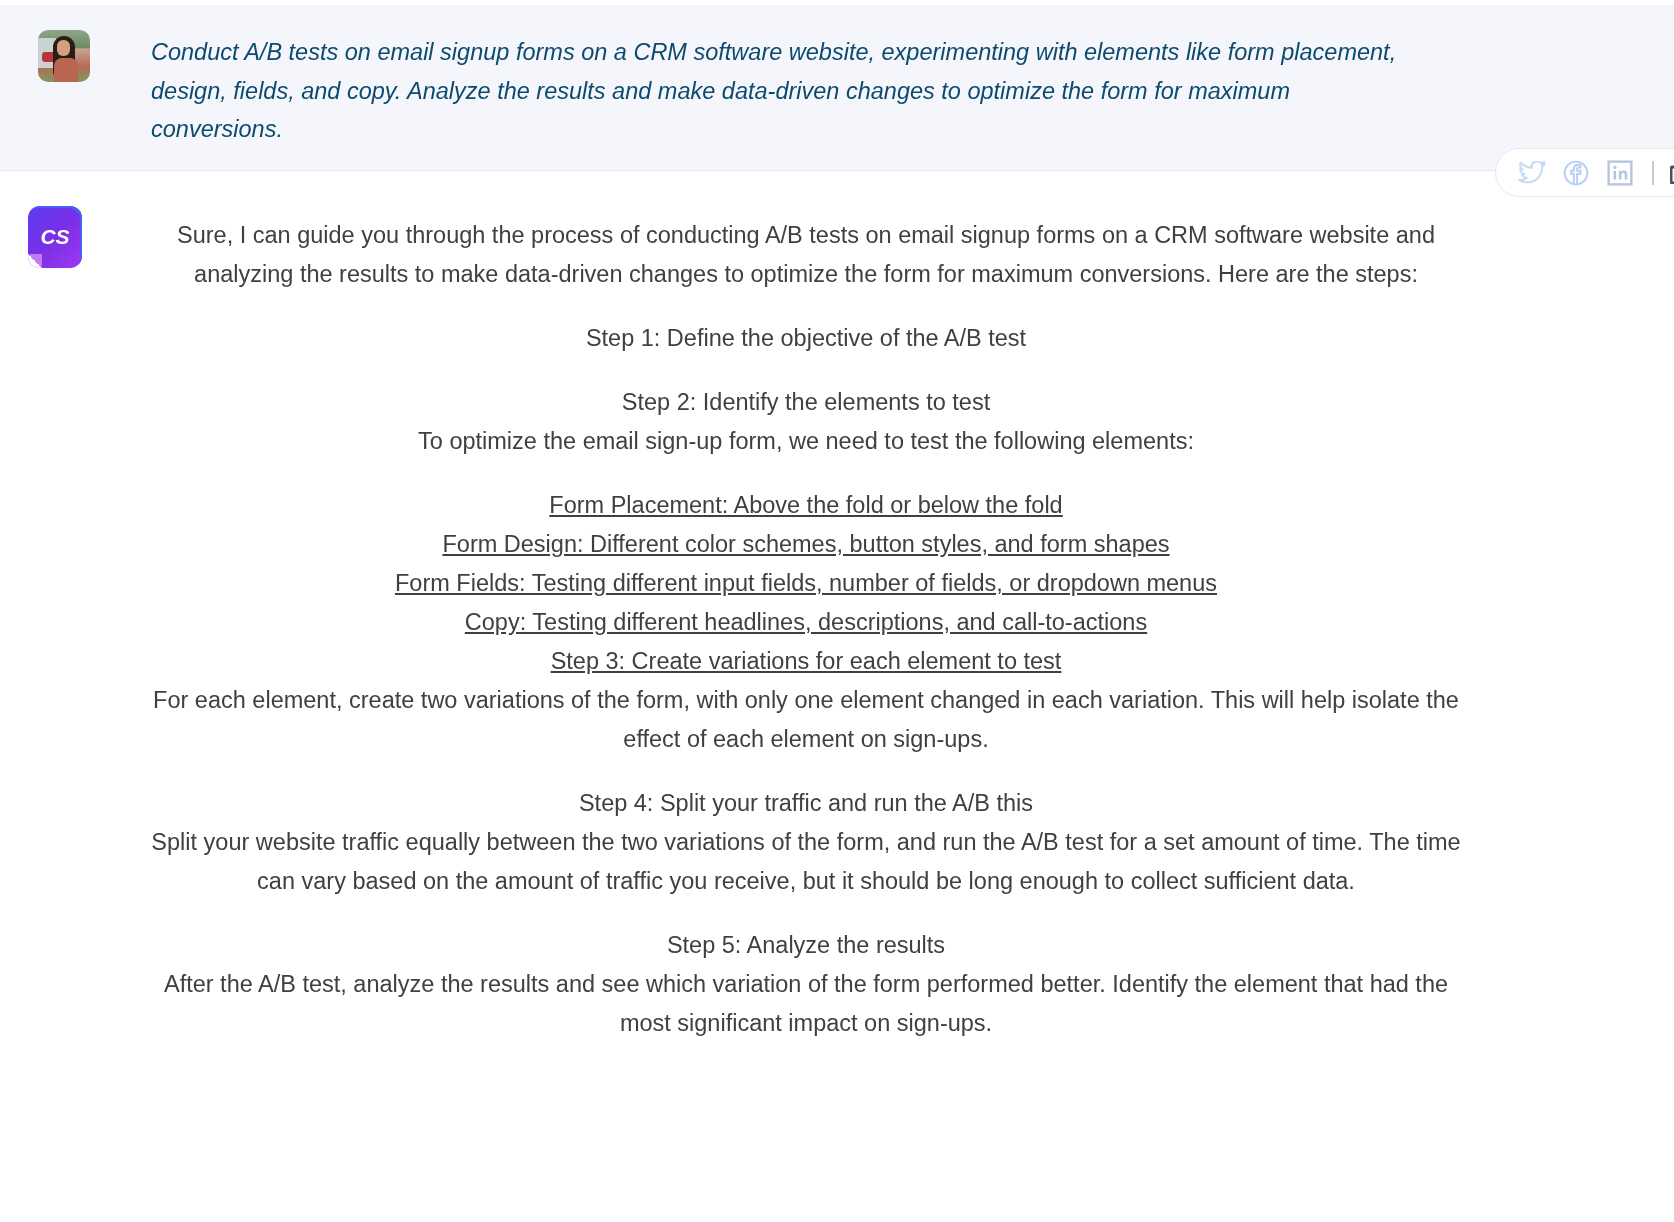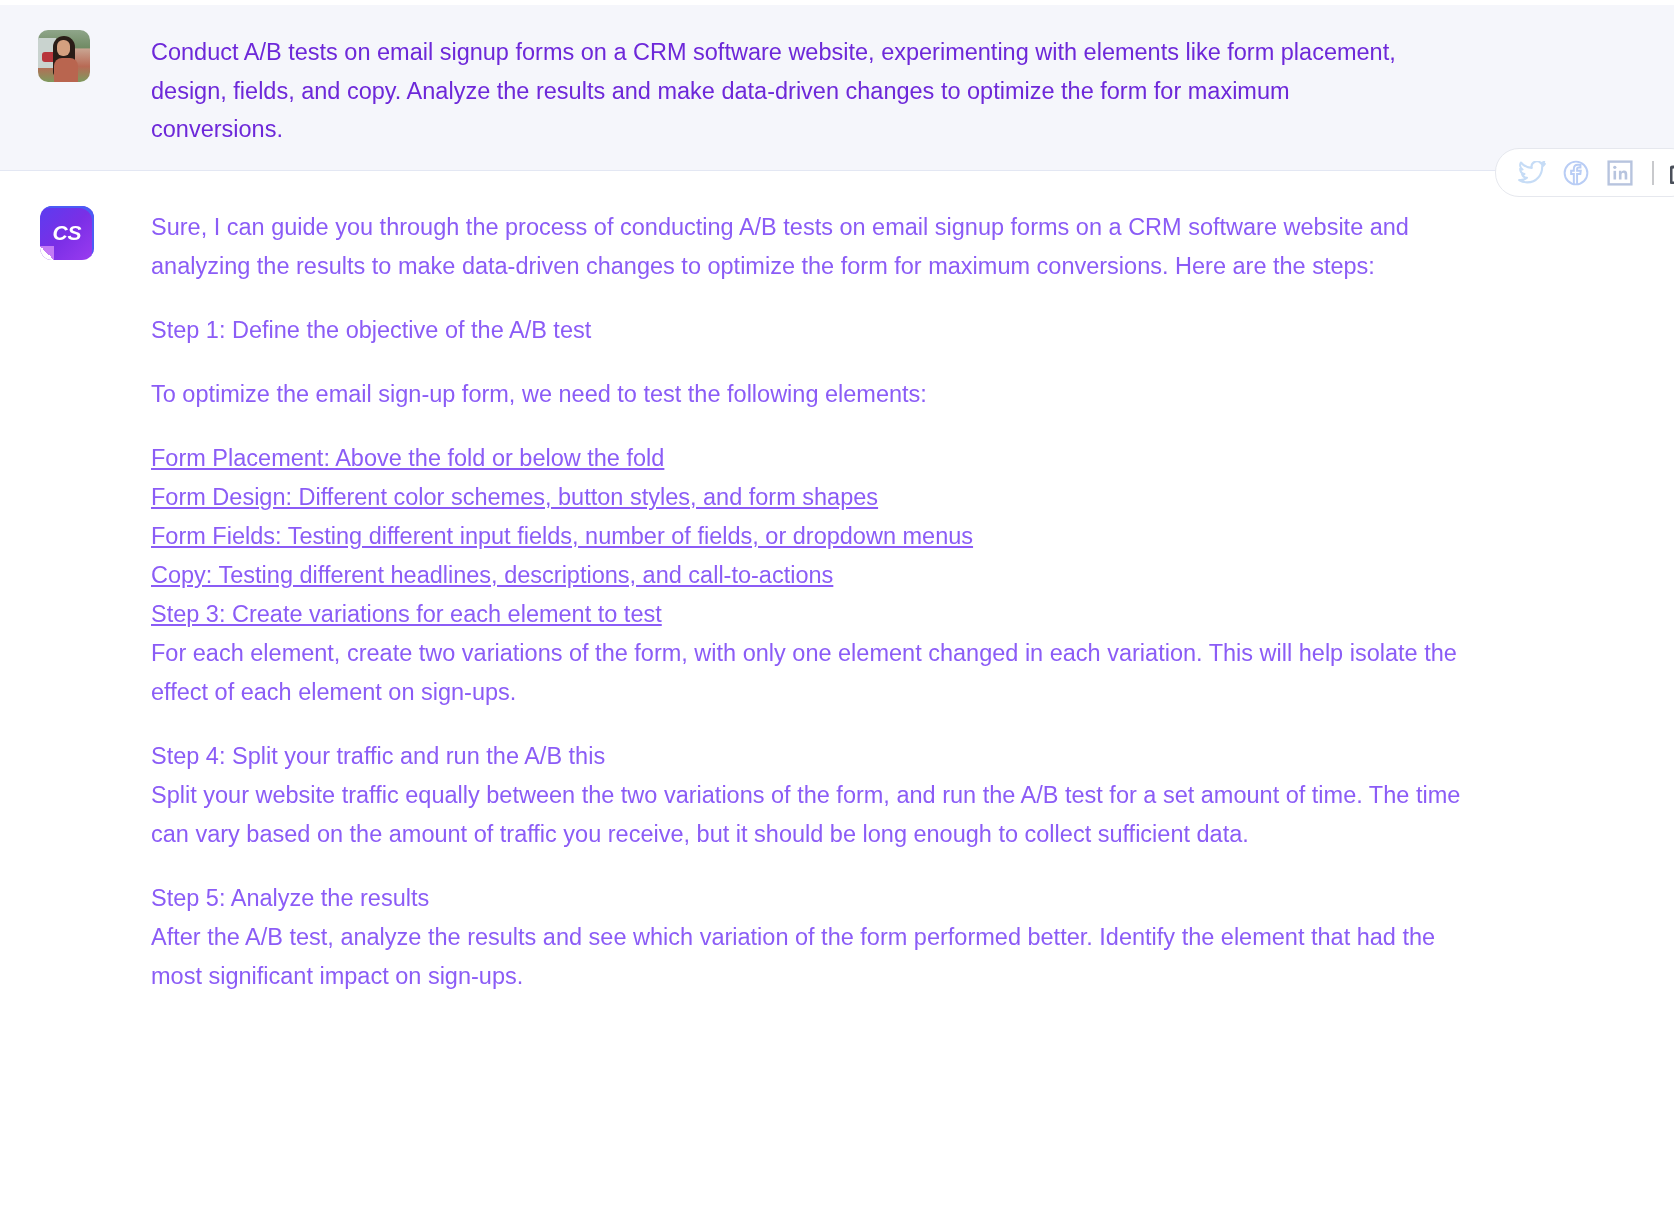--- a/index.html
+++ b/index.html
@@ -36,48 +36,48 @@
     .user-avatar .face {
       position: absolute; left: 19px; top: 10px; width: 13px; height: 16px;
       background: #d4a07f; border-radius: 6px;
     }
     .user-avatar .body {
       position: absolute; left: 16px; top: 28px; width: 24px; height: 24px;
       background: #b9654f; border-radius: 8px 8px 0 0;
     }
     .user-text {
       position: absolute; left: 151px; top: 28px; width: 1260px;
-      font-size: 23.5px; line-height: 38.5px; color: #6d28d9;
+      font-size: 23.5px; line-height: 38.5px; color: #0c4a6e; font-style: italic;
     }
 
     .share-pill {
       position: absolute; left: 1495px; top: 148px; width: 200px; height: 49px;
       background: #ffffff; border: 1px solid #e6e8ee; border-radius: 24px;
       display: flex; align-items: center; padding-left: 22px; gap: 16px;
     }
     .share-icon { width: 28px; height: 28px; display: flex; align-items: center; justify-content: center; cursor: pointer; }
     .share-sep { width: 2px; height: 24px; background: #c8c9cc; margin-left: 2px; }
     .copy-icon { width: 14px; height: 22px; cursor: pointer; }
 
     .bot-avatar {
-      position: absolute; left: 40px; top: 206px; width: 54px; height: 54px;
+      position: absolute; left: 28px; top: 206px; width: 54px; height: 62px;
       border-radius: 12px;
       background: linear-gradient(135deg, #5b3cf0 0%, #7a2fe6 50%, #9b3bf0 100%);
       box-shadow: -3px 3px 0 -1px #4b5cf5 inset;
       display: flex; align-items: center; justify-content: center;
       color: #ffffff; font-weight: bold; font-size: 21px; font-style: italic;
       overflow: hidden;
     }
     .bot-avatar .fold {
       position: absolute; left: 0; bottom: 0; width: 14px; height: 14px;
       background: linear-gradient(45deg, #ffffff 50%, #c37bf5 50%);
     }
     .answer {
-      position: absolute; left: 151px; top: 208px; width: 1310px;
-      font-size: 23.5px; line-height: 39px; color: #8b5cf6;
+      position: absolute; left: 151px; top: 216px; width: 1310px;
+      font-size: 23.5px; line-height: 39px; color: #404040; text-align: center;
     }
     .answer p { margin-bottom: 25px; }
     .answer p.tight { margin-bottom: 0; text-decoration: underline; }
     .answer .line { display: block; }
   </style>
 </head>
 <body>
 
 <div class="page">
 
@@ -127,20 +127,21 @@
   </div>
 
   <div class="answer">
     <p>Sure, I can guide you through the process of conducting A/B tests on email signup forms on a CRM software website and analyzing the results to make data-driven changes to optimize the form for maximum conversions. Here are the steps:</p>
 
     <p>
       <span class="line">Step 1: Define the objective of the A/B test</span>
     </p>
 
     <p>
+      <span class="line">Step 2: Identify the elements to test</span>
       <span class="line">To optimize the email sign-up form, we need to test the following elements:</span>
     </p>
 
     <p class="tight">
       <span class="line">Form Placement: Above the fold or below the fold</span>
       <span class="line">Form Design: Different color schemes, button styles, and form shapes</span>
       <span class="line">Form Fields: Testing different input fields, number of fields, or dropdown menus</span>
       <span class="line">Copy: Testing different headlines, descriptions, and call-to-actions</span>
       <span class="line">Step 3: Create variations for each element to test</span>
     </p>

